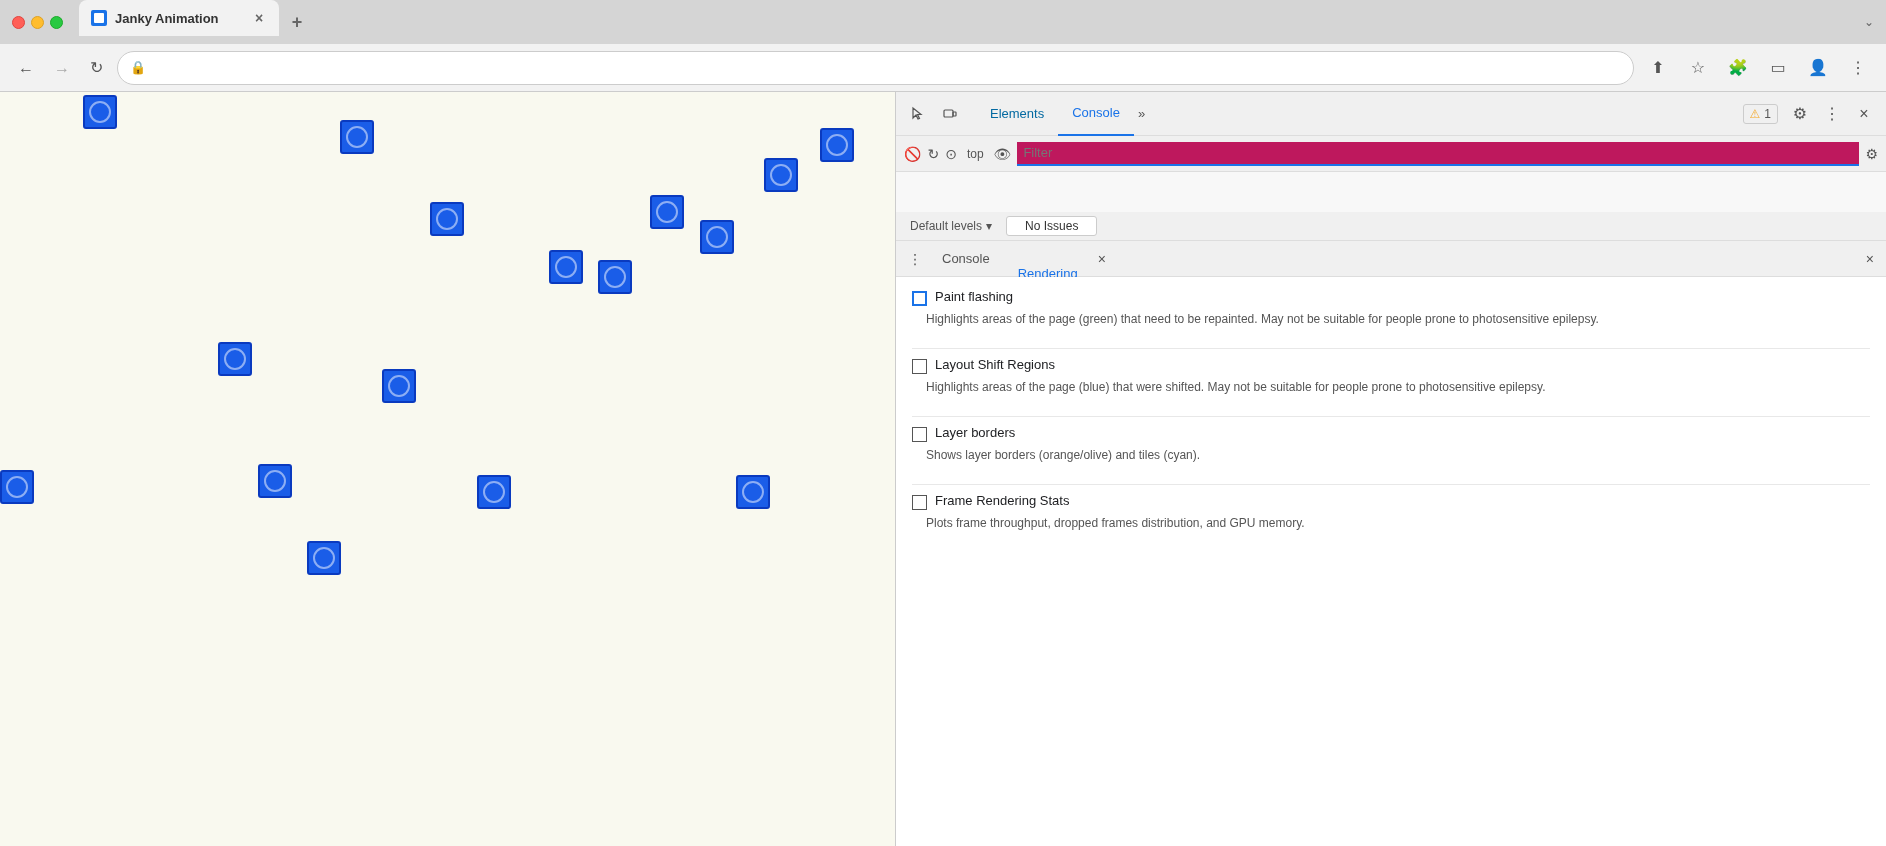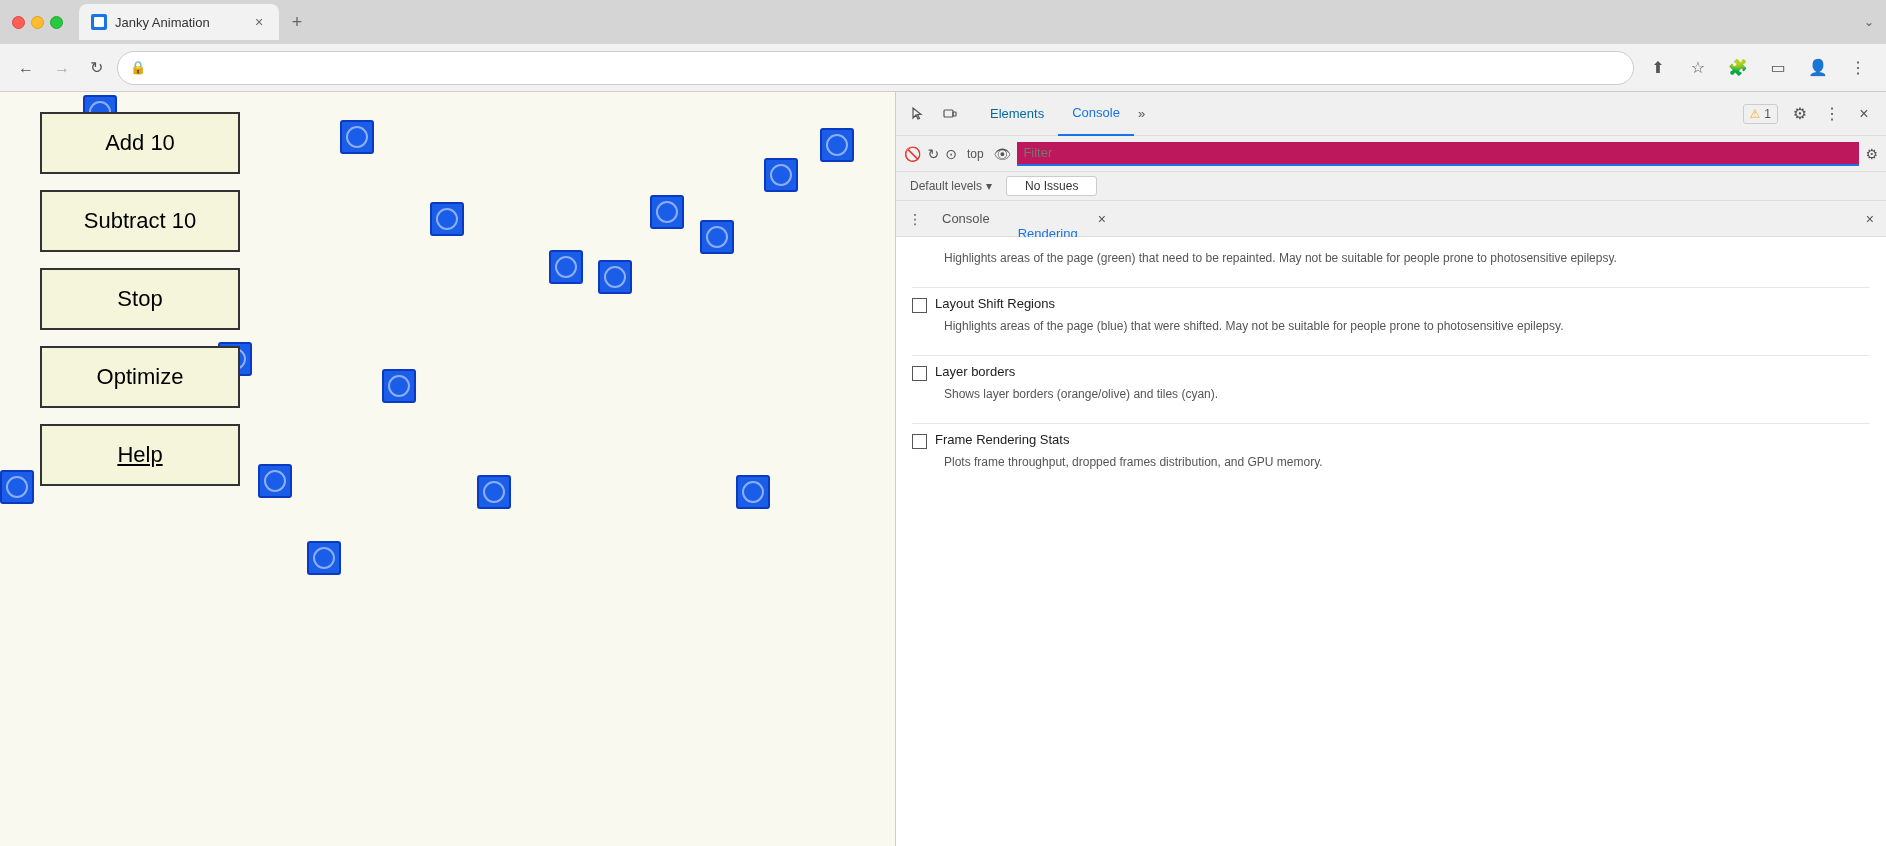--- a/index.html
+++ b/index.html
@@ -16,21 +16,21 @@
       padding: 8px 12px;
       height: 44px;
       gap: 8px;
     }
     .traffic-lights { display: flex; gap: 6px; align-items: center; margin-right: 8px; }
     .traffic-light { width: 13px; height: 13px; border-radius: 50%; }
     .traffic-light.close { background: #ff5f57; border: 1px solid #e0443e; }
     .traffic-light.minimize { background: #ffbd2e; border: 1px solid #dea123; }
     .traffic-light.maximize { background: #28c941; border: 1px solid #1aab29; }
 
-    .tab-bar { display: flex; align-items: center; flex: 1; height: 100%; }
+    .tab-bar { display: flex; align-items: flex-end; flex: 1; height: 100%; font-weight: bold; }
     .tab {
       display: flex;
       align-items: center;
       background: #f2f2f2;
       border-radius: 8px 8px 0 0;
       padding: 6px 12px;
       gap: 8px;
       min-width: 200px;
       height: 36px;
       position: relative;
@@ -304,21 +304,21 @@
     }
     .render-option-title {
       font-size: 13px;
       font-weight: 500;
       color: #202124;
     }
     .render-option-desc {
       font-size: 12px;
       color: #555;
       line-height: 1.5;
-      margin-left: 32px;
+      margin-left: 14px;
     }
     .divider { border: none; border-top: 1px solid #e8e8e8; margin: 8px 0; }
   </style>
 </head>
 <body>
 
 <div class="browser-chrome">
 
   <div class="title-bar">
     <div class="traffic-lights">
@@ -369,27 +369,20 @@
     <div class="blue-square" style="left:700px;top:128px"></div>
     <div class="blue-square" style="left:764px;top:66px"></div>
     <div class="blue-square" style="left:820px;top:36px"></div>
     <div class="blue-square" style="left:258px;top:372px"></div>
     <div class="blue-square" style="left:382px;top:277px"></div>
     <div class="blue-square" style="left:477px;top:383px"></div>
     <div class="blue-square" style="left:736px;top:383px"></div>
     <div class="blue-square" style="left:307px;top:449px"></div>
     <div class="blue-square" style="left:0px;top:378px"></div>
 
-    <div class="page-buttons">
-      <button class="jank-button">Add 10</button>
-      <button class="jank-button">Subtract 10</button>
-      <button class="jank-button">Stop</button>
-      <button class="jank-button">Optimize</button>
-      <button class="jank-button help">Help</button>
-    </div>
   </div>
 
   <div class="devtools-panel">
 
     <div class="devtools-header">
       <button class="devtools-icon-btn">
         <svg width="16" height="16" viewBox="0 0 16 16" fill="none">
           <path d="M3 2 L3 12 L6 9 L8 13 L9.5 12.5 L7.5 8.5 L11 8.5 Z" stroke="#555" stroke-width="1.2" fill="none"></path>
         </svg>
       </button>
@@ -419,21 +412,21 @@
 
     <div class="devtools-toolbar">
       <span class="toolbar-icon">🚫</span>
       <span class="toolbar-icon">↻</span>
       <span class="toolbar-icon">⊙</span>
       <span style="font-size:12px;color:#555;padding:2px 4px;">top</span>
       <span class="toolbar-icon">👁</span>
       <input class="filter-input" type="text" placeholder="Filter" style="">
       <span class="toolbar-icon">⚙</span>
     </div>
-    <div style="display:flex;align-items:center;padding:4px 8px;gap:8px;background:#f0f0f0;border-bottom:1px solid #ddd;">
+    <div style="display:flex;align-items:center;padding:4px 8px;gap:8px;background:#f0f0f0;border-bottom:1px solid #ddd;margin-top:40px;">
       <button class="levels-btn">
         <span>Default levels</span>
         <span>▾</span>
       </button>
       <button class="no-issues-btn">
         <span>No Issues</span>
       </button>
     </div>
 
     <div class="devtools-drawer-tabs">
@@ -444,20 +437,24 @@
       <button class="drawer-tab active">
         <span>Rendering</span>
       </button>
       <span class="drawer-tab-close">×</span>
       <span class="drawer-close-all">×</span>
     </div>
 
     <div class="rendering-content">
 
       <div class="render-option">
+        <div class="render-option-header">
+          <input type="checkbox" class="render-checkbox checked" style="border: 2px solid rgb(26, 115, 232);">
+          <span class="render-option-title">Paint flashing</span>
+        </div>
         <div class="render-option-desc">Highlights areas of the page (green) that need to be repainted. May not be suitable for people prone to photosensitive epilepsy.</div>
       </div>
 
       <hr class="divider">
 
       <div class="render-option">
         <div class="render-option-header">
           <input type="checkbox" class="render-checkbox" style="">
           <span class="render-option-title">Layout Shift Regions</span>
         </div>

